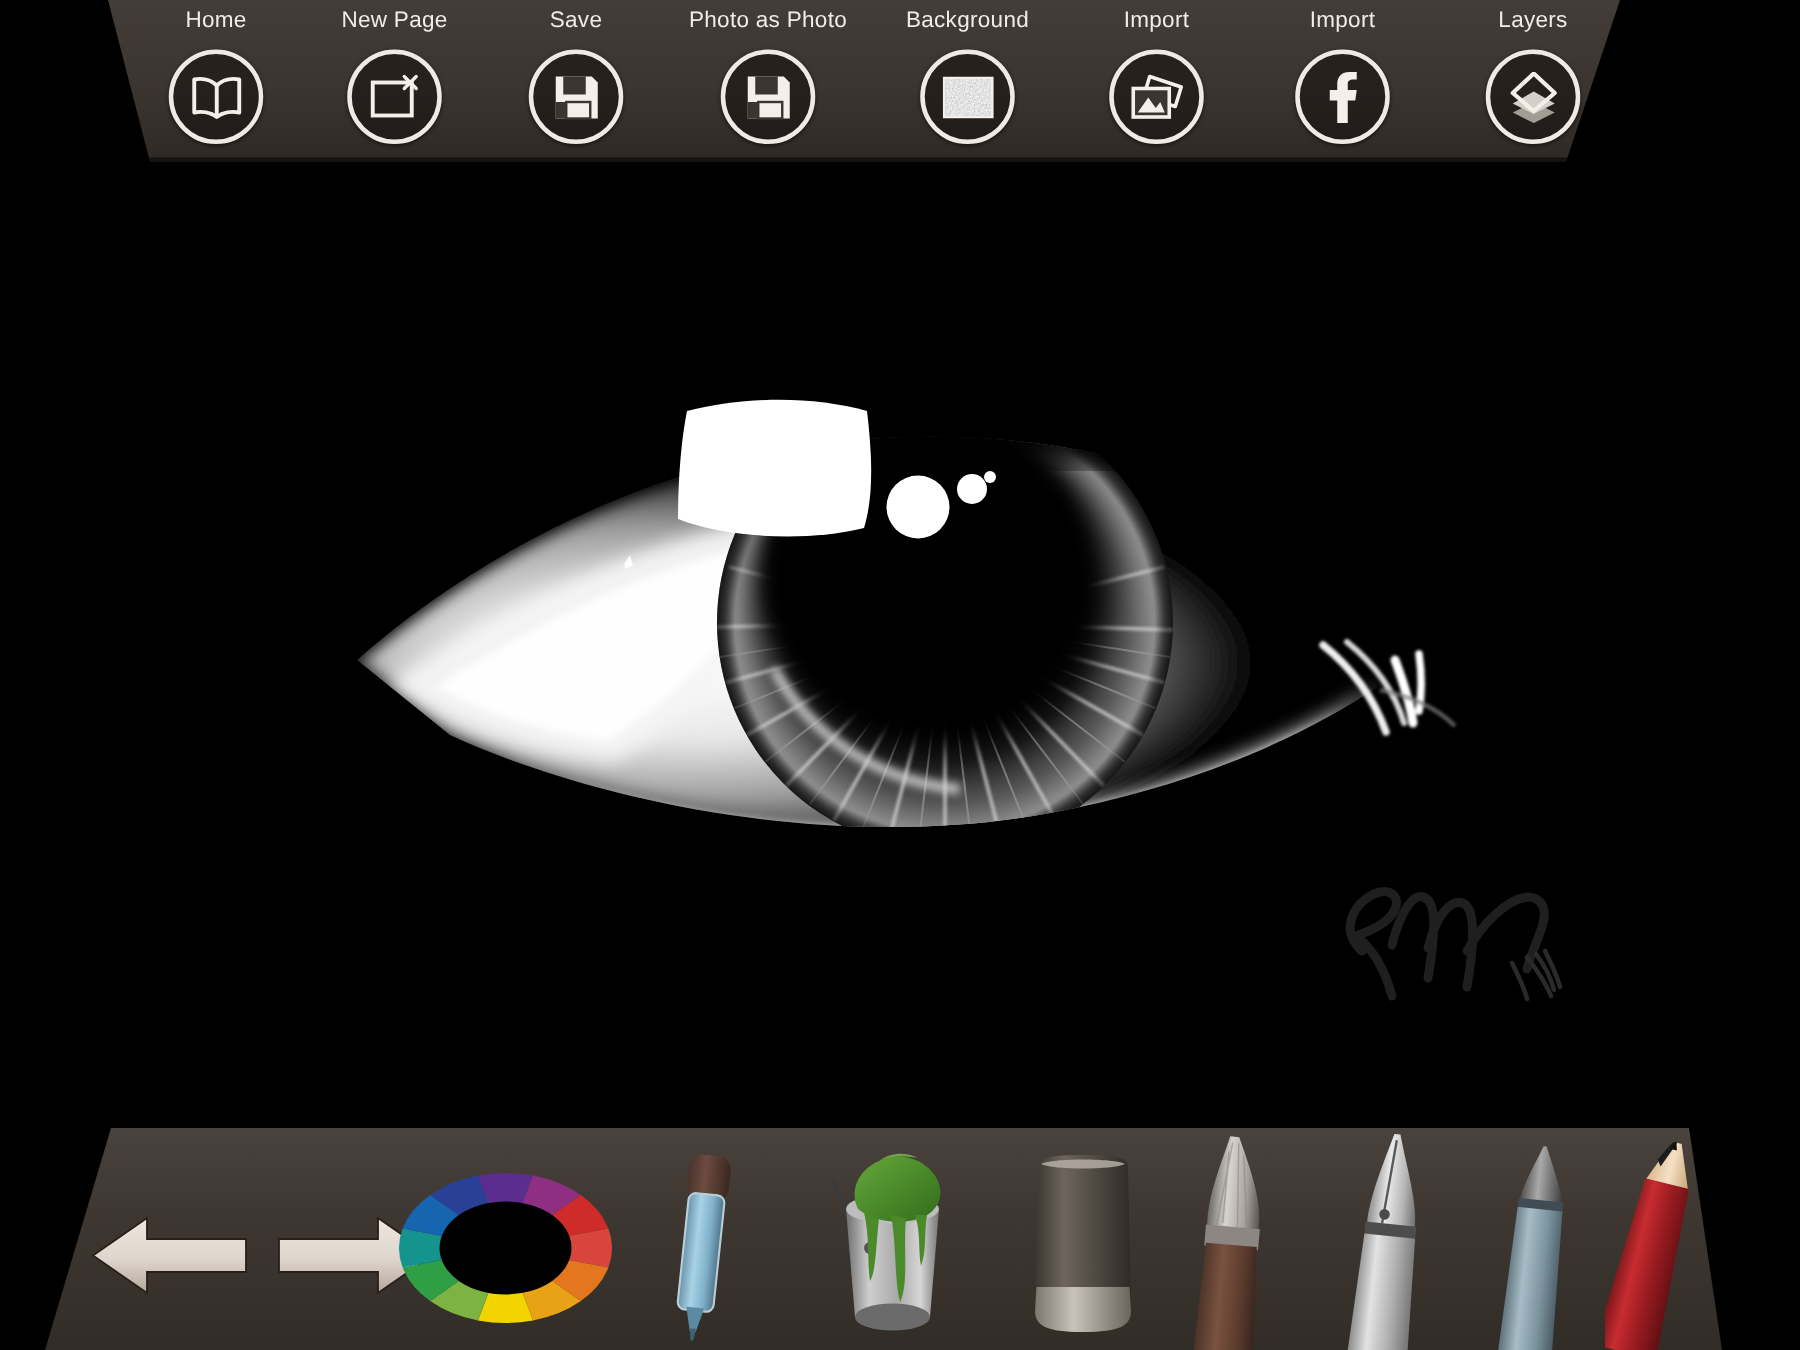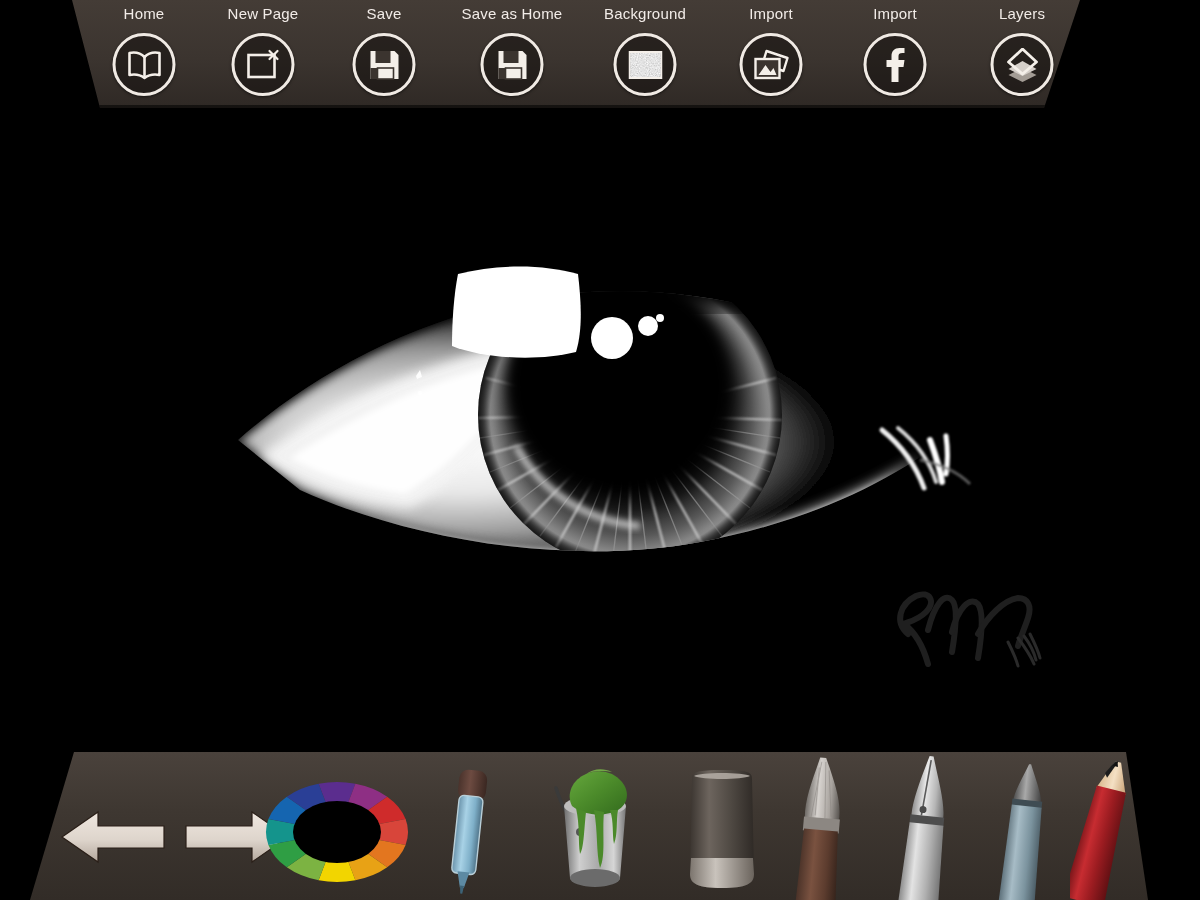--- a/index.html
+++ b/index.html
@@ -257,21 +257,21 @@
         <svg width="32" height="32" viewBox="0 0 32 32">
           <path d="M2,2 L26,2 L30,6 L30,30 L2,30 Z" fill="#f4efe9"></path>
           <rect x="7" y="2" width="15" height="12" fill="#3b342f"></rect>
           <rect x="9" y="19" width="16" height="11" fill="#f4efe9" stroke="#3b342f" stroke-width="1.6"></rect>
           <rect x="2" y="19" width="7" height="11" fill="#3b342f"></rect>
         </svg>
       </span>
     </div>
 
     <div class="tb-item" style="left:452px">
-      <span class="tb-label">Save as Home</span>
+      <span class="tb-label">Photo as Photo</span>
       <span class="tb-circle">
         <svg width="32" height="32" viewBox="0 0 32 32">
           <path d="M2,2 L26,2 L30,6 L30,30 L2,30 Z" fill="#f4efe9"></path>
           <rect x="7" y="2" width="15" height="12" fill="#3b342f"></rect>
           <rect x="9" y="19" width="16" height="11" fill="#f4efe9" stroke="#3b342f" stroke-width="1.6"></rect>
           <rect x="2" y="19" width="7" height="11" fill="#3b342f"></rect>
         </svg>
       </span>
     </div>
 

